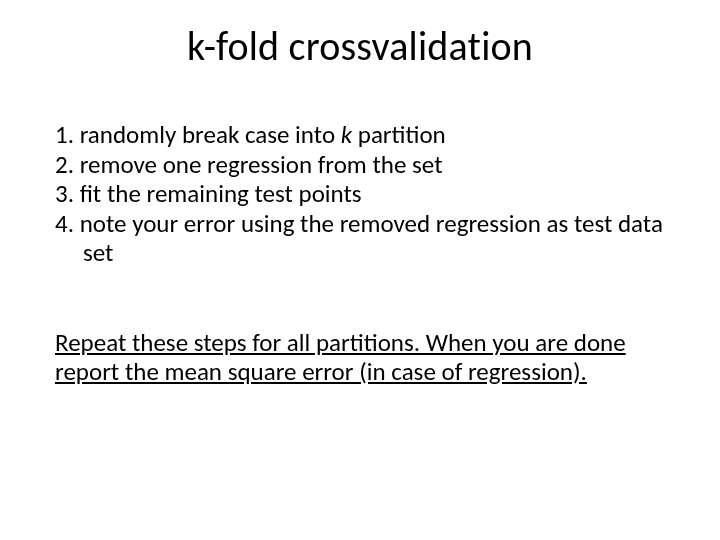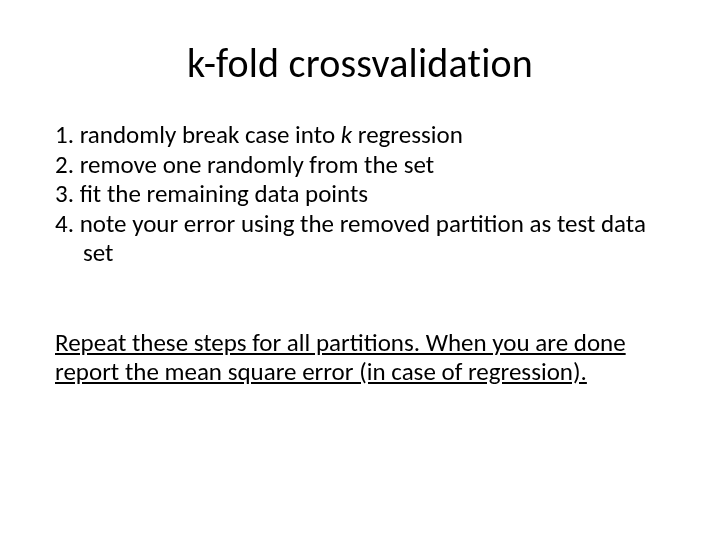--- a/index.html
+++ b/index.html
@@ -20,21 +20,20 @@
   }
   .title {
     position: absolute;
     top: 22px;
     left: 0;
     width: 720px;
     text-align: center;
     font-size: 40px;
     font-weight: 400;
     letter-spacing: 0.2px;
-    margin-top: 17px;
   }
   .body {
     position: absolute;
     top: 120px;
     left: 55px;
     width: 610px;
     font-size: 25px;
     line-height: 1.18;
   }
   .list {
@@ -62,32 +61,32 @@
 <body>
 
 <div class="slide">
 
   <div class="title">k-fold crossvalidation</div>
 
   <div class="body">
     <ol class="list">
       <li>
         <span class="num">1.</span>
-        <span>randomly break case into  </span><span class="ital">k</span><span> regression</span>
+        <span>randomly break case into  </span><span class="ital">k</span><span> partition</span>
       </li>
       <li>
         <span class="num">2.</span>
-        <span>remove one randomly from the set</span>
+        <span>remove one regression from the set</span>
       </li>
       <li>
         <span class="num">3.</span>
-        <span>fit the remaining data points</span>
+        <span>fit the remaining test points</span>
       </li>
       <li>
         <span class="num">4.</span>
-        <span>note your error using the removed partition as test data set</span>
+        <span>note your error using the removed regression as test data set</span>
       </li>
     </ol>
 
     <div class="para">Repeat these steps for all partitions. When you are done report the mean square error (in case of regression).</div>
   </div>
 
 </div>
 
 </body></html>

